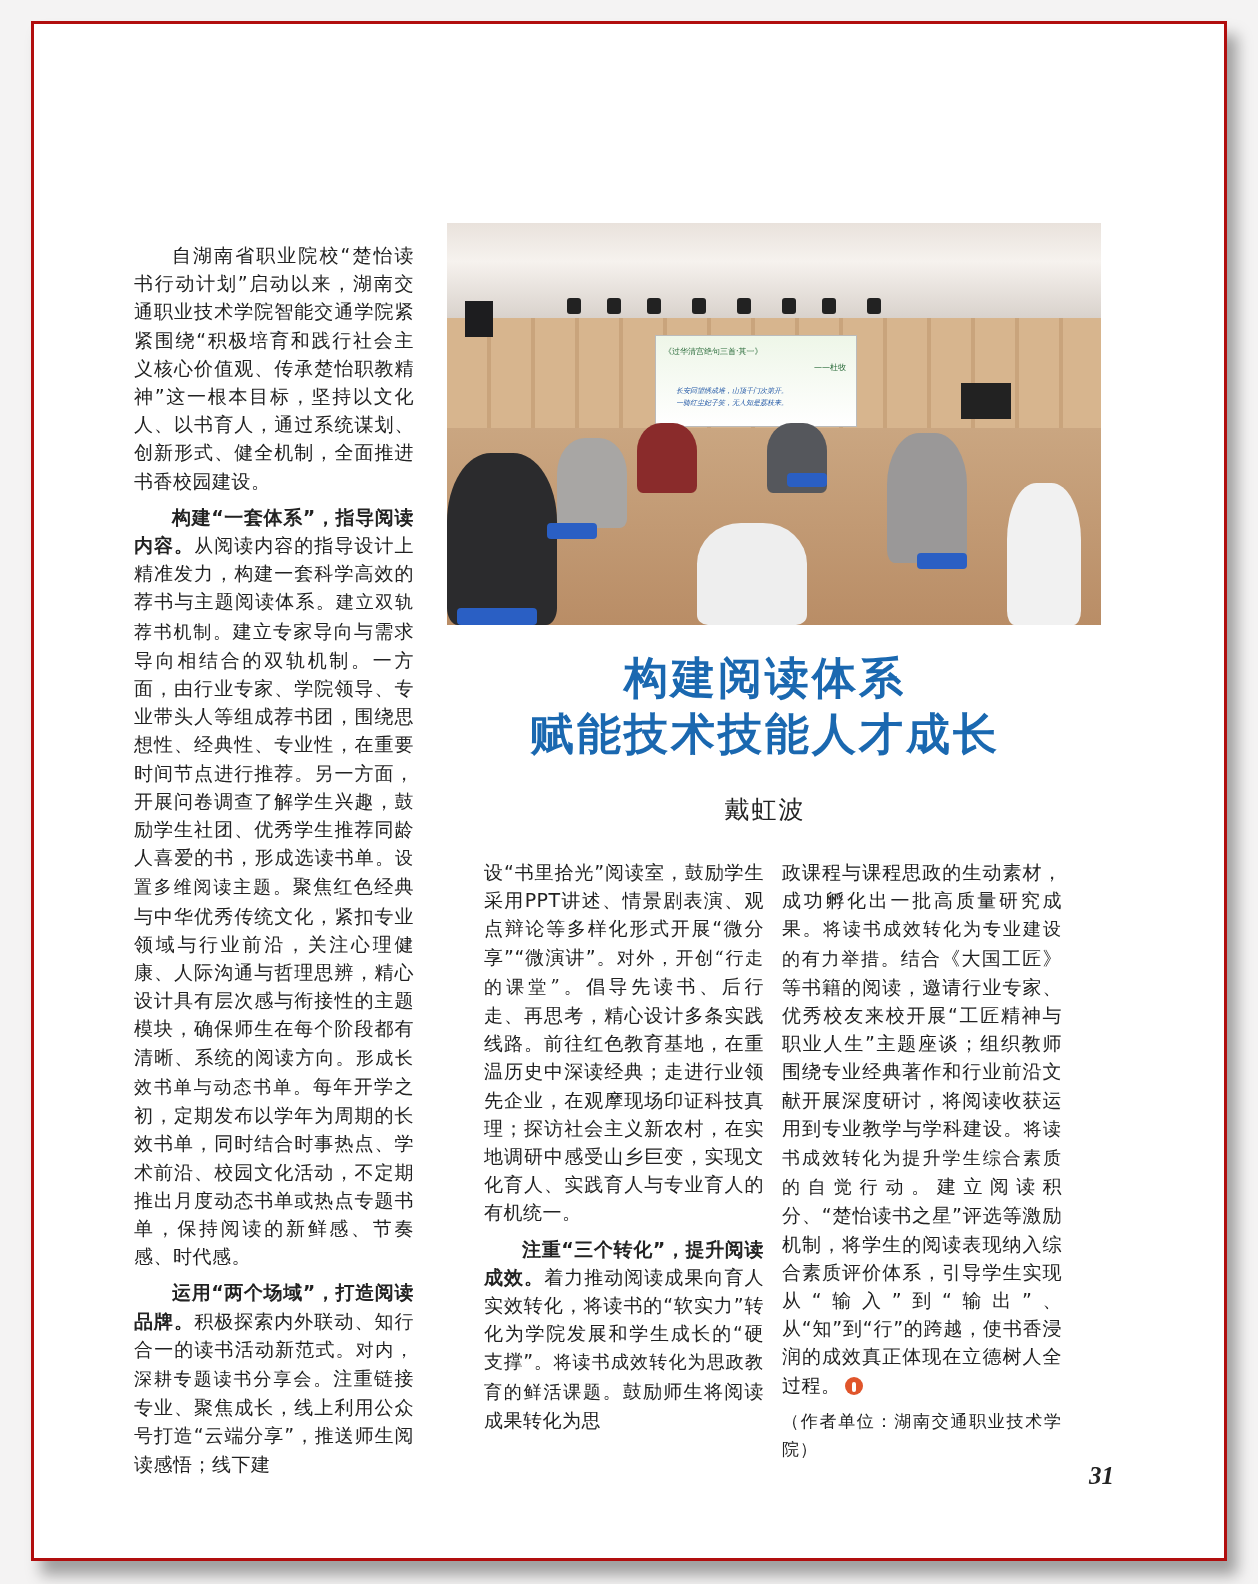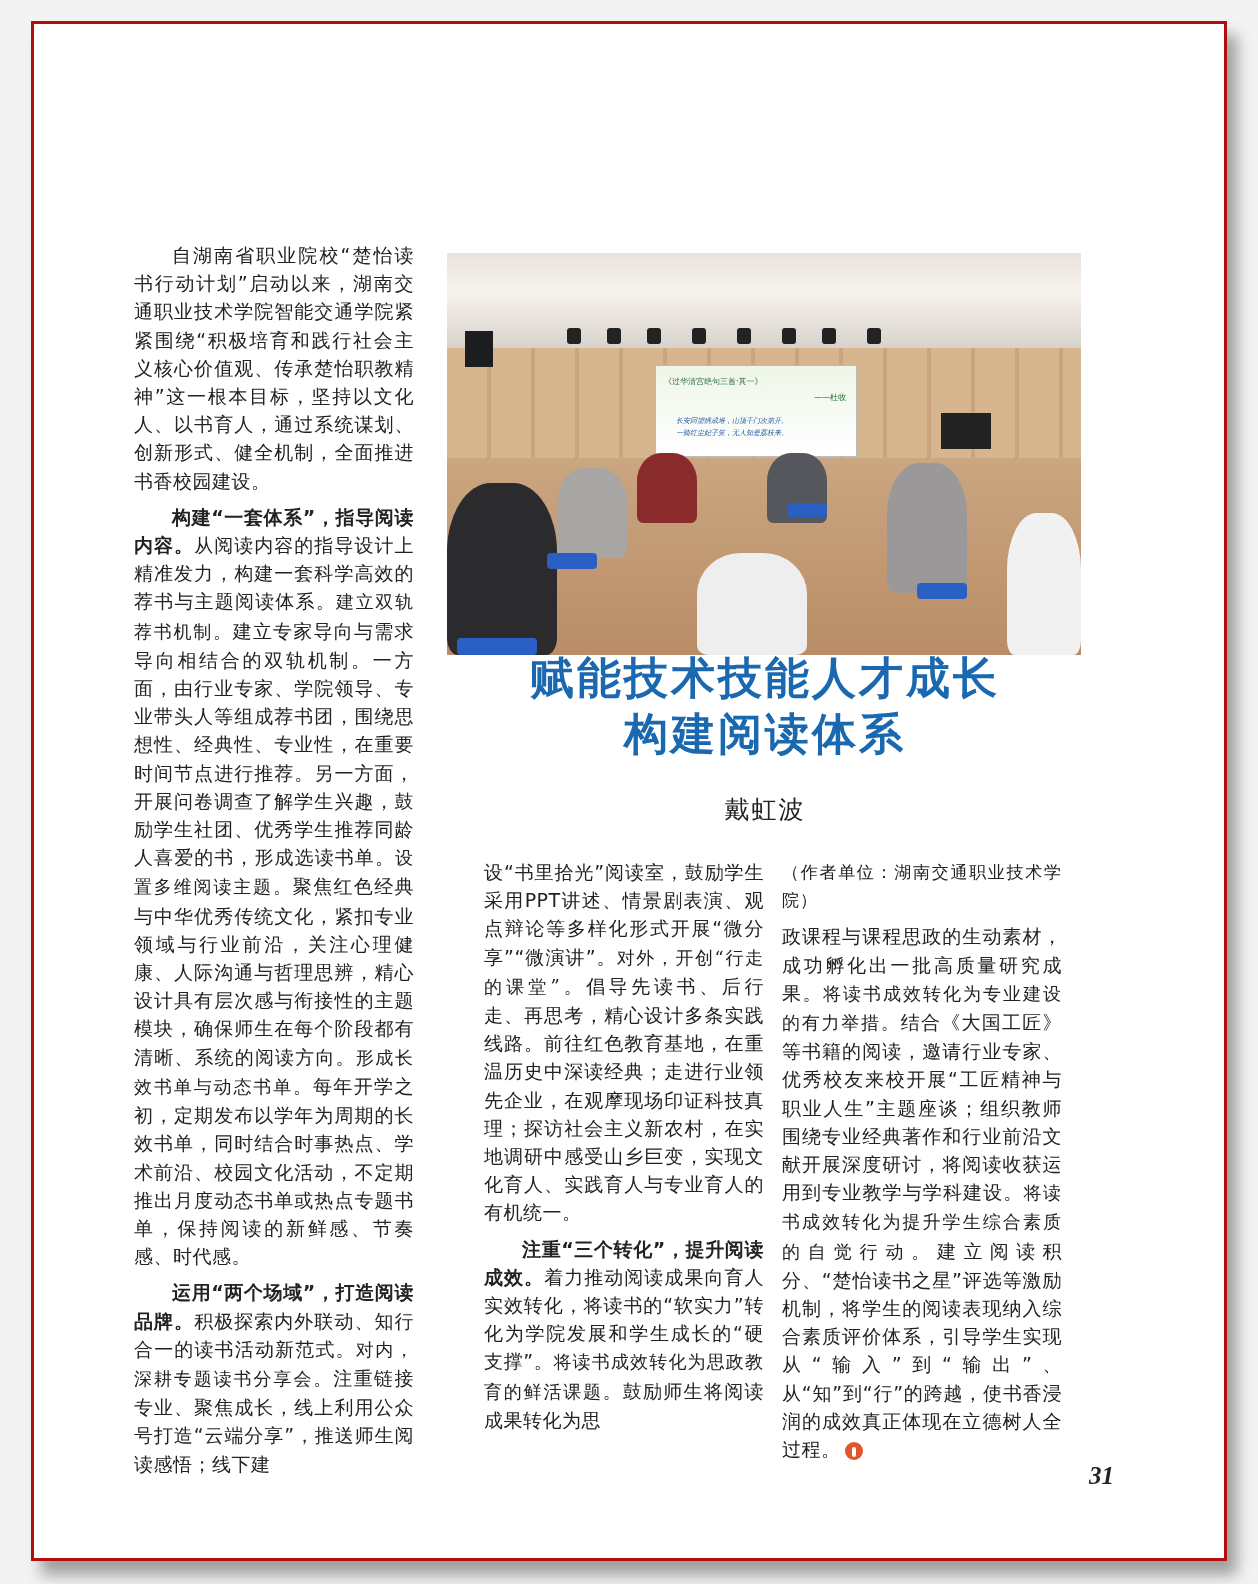--- a/index.html
+++ b/index.html
@@ -7,22 +7,22 @@
     width:1258px; height:1584px; position:relative; overflow:hidden;
     background:#f4f3f3;
     font-family:"DejaVu Sans", sans-serif;
   }
   .page {
     position:absolute; left:31px; top:21px; width:1190px; height:1534px;
     background:#ffffff; border:3px solid #b10e0e;
     box-shadow: 10px 14px 14px rgba(0,0,0,0.35);
   }
   .photo {
-    position:absolute; left:447px; top:253px; width:634px; height:402px;
-    overflow:hidden; background:#c9b8a0;
+    position:absolute; left:447px; top:223px; width:634px; height:402px;
+    overflow:hidden; background:#c9b8a0;padding-left:20px;
   }
   .photo .ceiling { position:absolute; left:0; top:0; width:100%; height:95px;
     background:linear-gradient(180deg,#e9e2dc 0%,#f6f2ee 40%,#d9d2cc 100%); }
   .photo .wall { position:absolute; left:0; top:95px; width:100%; height:110px;
     background:repeating-linear-gradient(90deg,#d7b58e 0 40px,#c9a47c 40px 44px); }
   .photo .floor { position:absolute; left:0; top:205px; width:100%; height:197px;
     background:linear-gradient(180deg,#caa681,#b98d66); }
   .photo .screen { position:absolute; left:208px; top:112px; width:200px; height:90px;
     background:linear-gradient(180deg,#eef6e8,#ffffff); border:1px solid #bbb; }
   .photo .screen .s-title { position:absolute; left:8px; top:10px; font-size:8px; color:#2a6b3a; white-space:nowrap; }
@@ -88,34 +88,34 @@
   <div class="person" style="left:560px;top:260px;width:74px;height:142px;background:#f1f1f1"></div>
   <div class="person" style="left:190px;top:200px;width:60px;height:70px;background:#8a2b2b"></div>
   <div class="person" style="left:320px;top:200px;width:60px;height:70px;background:#55575c"></div>
   <div class="chair" style="left:100px;top:300px;width:50px;height:16px"></div>
   <div class="chair" style="left:470px;top:330px;width:50px;height:16px"></div>
   <div class="chair" style="left:340px;top:250px;width:40px;height:14px"></div>
   <div class="chair" style="left:10px;top:385px;width:80px;height:17px"></div>
 </div>
 
 <div class="title">
+  <div>构建阅读体系</div>
   <div>赋能技术技能人才成长</div>
-  <div>构建阅读体系</div>
 </div>
 <div class="author">戴虹波</div>
 
 <div class="col" id="col1">
   <p>自湖南省职业院校“楚怡读书行动计划”启动以来，湖南交通职业技术学院智能交通学院紧紧围绕“积极培育和践行社会主义核心价值观、传承楚怡职教精神”这一根本目标，坚持以文化人、以书育人，通过系统谋划、创新形式、健全机制，全面推进书香校园建设。</p>
   <p><b>构建“一套体系”，指导阅读内容。</b><span>从阅读内容的指导设计上精准发力，构建一套科学高效的荐书与主题阅读体系。</span><i>建立双轨荐书机制。</i><span>建立专家导向与需求导向相结合的双轨机制。一方面，由行业专家、学院领导、专业带头人等组成荐书团，围绕思想性、经典性、专业性，在重要时间节点进行推荐。另一方面，开展问卷调查了解学生兴趣，鼓励学生社团、优秀学生推荐同龄人喜爱的书，形成选读书单。</span><i>设置多维阅读主题。</i><span>聚焦红色经典与中华优秀传统文化，紧扣专业领域与行业前沿，关注心理健康、人际沟通与哲理思辨，精心设计具有层次感与衔接性的主题模块，确保师生在每个阶段都有清晰、系统的阅读方向。</span><i>形成长效书单与动态书单。</i><span>每年开学之初，定期发布以学年为周期的长效书单，同时结合时事热点、学术前沿、校园文化活动，不定期推出月度动态书单或热点专题书单，保持阅读的新鲜感、节奏感、时代感。</span></p>
   <p><b>运用“两个场域”，打造阅读品牌。</b><span>积极探索内外联动、知行合一的读书活动新范式。</span><i>对内，深耕专题读书分享会。</i><span>注重链接专业、聚焦成长，线上利用公众号打造“云端分享”，推送师生阅读感悟；线下建</span></p>
 </div>
 
 <div class="col" id="col2">
   <p class="noind"><span>设“书里拾光”阅读室，鼓励学生采用PPT讲述、情景剧表演、观点辩论等多样化形式开展“微分享”“微演讲”。</span><i>对外，开创“行走的课堂”。</i><span>倡导先读书、后行走、再思考，精心设计多条实践线路。前往红色教育基地，在重温历史中深读经典；走进行业领先企业，在观摩现场印证科技真理；探访社会主义新农村，在实地调研中感受山乡巨变，实现文化育人、实践育人与专业育人的有机统一。</span></p>
   <p><b>注重“三个转化”，提升阅读成效。</b><span>着力推动阅读成果向育人实效转化，将读书的“软实力”转化为学院发展和学生成长的“硬支撑”。</span><i>将读书成效转化为思政教育的鲜活课题。</i><span>鼓励师生将阅读成果转化为思</span></p>
 </div>
 
 <div class="col" id="col3">
+  <p class="noind"><span>政课程与课程思政的生动素材，成功孵化出一批高质量研究成果。</span><i>将读书成效转化为专业建设的有力举措。</i><span>结合《大国工匠》等书籍的阅读，邀请行业专家、优秀校友来校开展“工匠精神与职业人生”主题座谈；组织教师围绕专业经典著作和行业前沿文献开展深度研讨，将阅读收获运用到专业教学与学科建设。</span><i>将读书成效转化为提升学生综合素质的自觉行动。</i><span>建立阅读积分、“楚怡读书之星”评选等激励机制，将学生的阅读表现纳入综合素质评价体系，引导学生实现从“输入”到“输出”、从“知”到“行”的跨越，使书香浸润的成效真正体现在立德树人全过程。</span><span class="endmark"></span></p>
   <p class="noind affil">（作者单位：湖南交通职业技术学院）</p>
-  <p class="noind"><span>政课程与课程思政的生动素材，成功孵化出一批高质量研究成果。</span><i>将读书成效转化为专业建设的有力举措。</i><span>结合《大国工匠》等书籍的阅读，邀请行业专家、优秀校友来校开展“工匠精神与职业人生”主题座谈；组织教师围绕专业经典著作和行业前沿文献开展深度研讨，将阅读收获运用到专业教学与学科建设。</span><i>将读书成效转化为提升学生综合素质的自觉行动。</i><span>建立阅读积分、“楚怡读书之星”评选等激励机制，将学生的阅读表现纳入综合素质评价体系，引导学生实现从“输入”到“输出”、从“知”到“行”的跨越，使书香浸润的成效真正体现在立德树人全过程。</span><span class="endmark"></span></p>
 </div>
 
 <div class="pagenum">31</div>
 
 </body></html>

